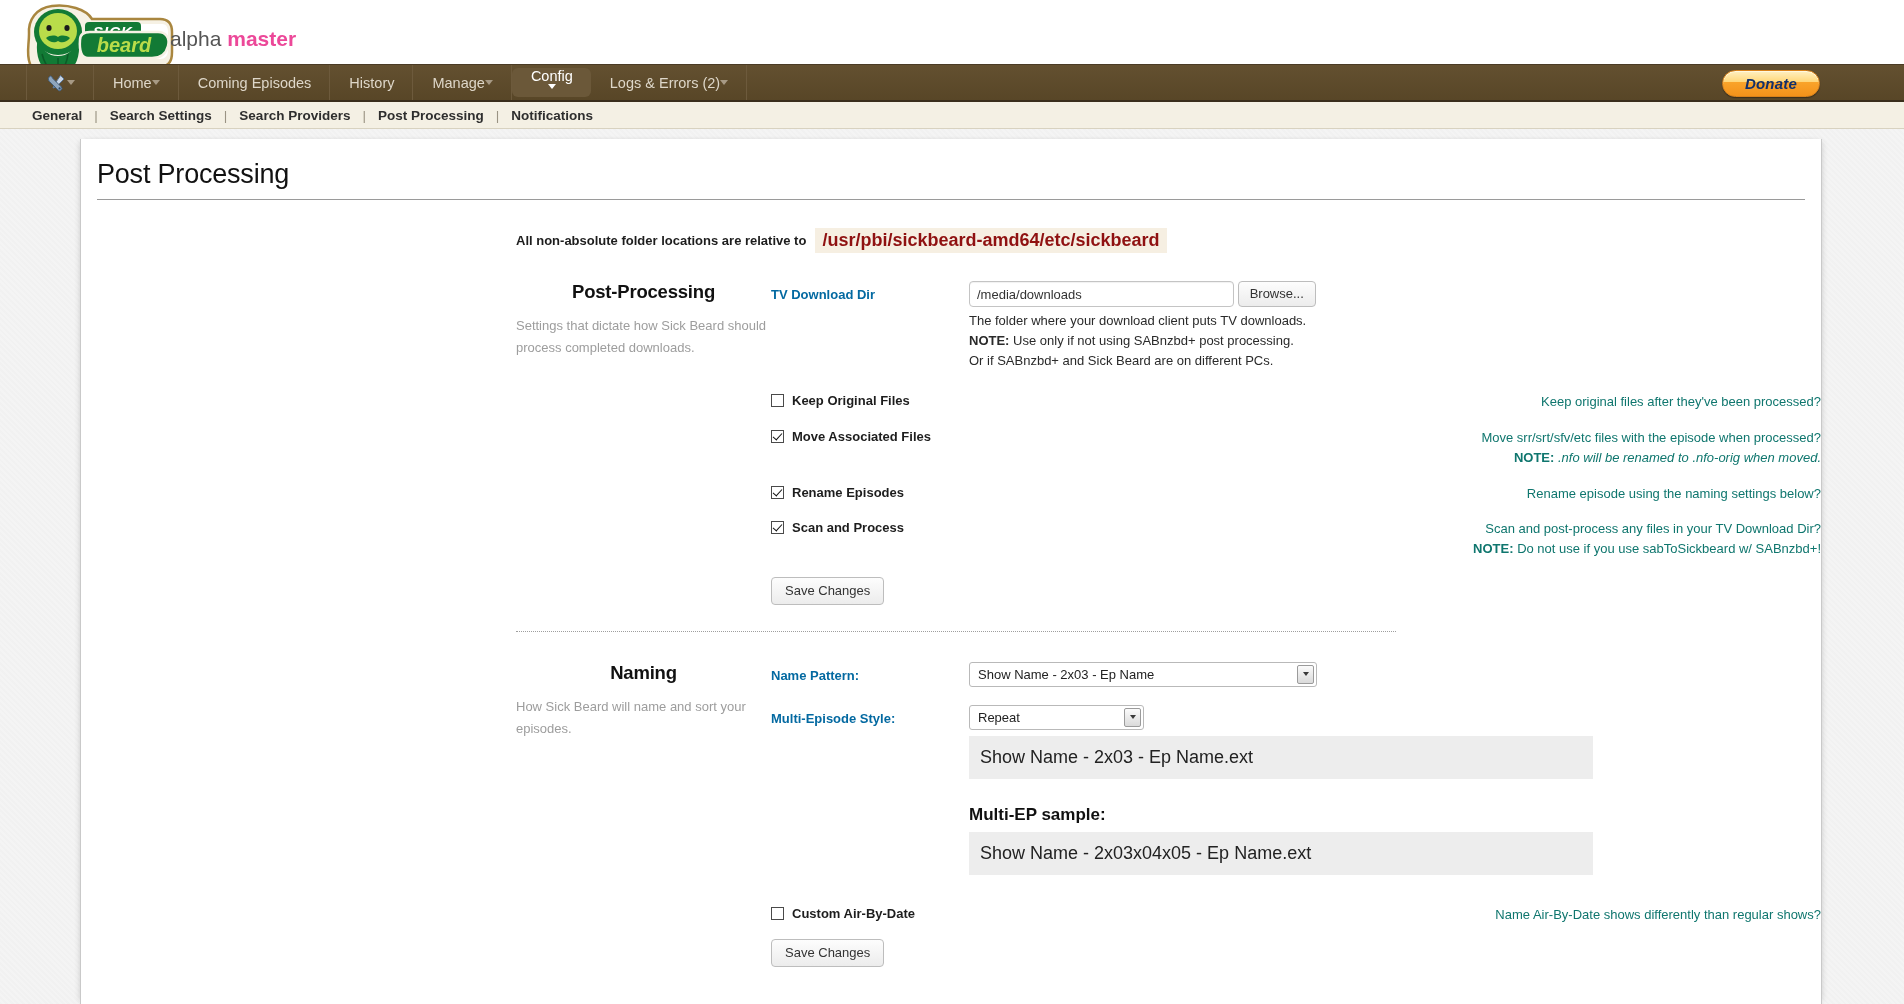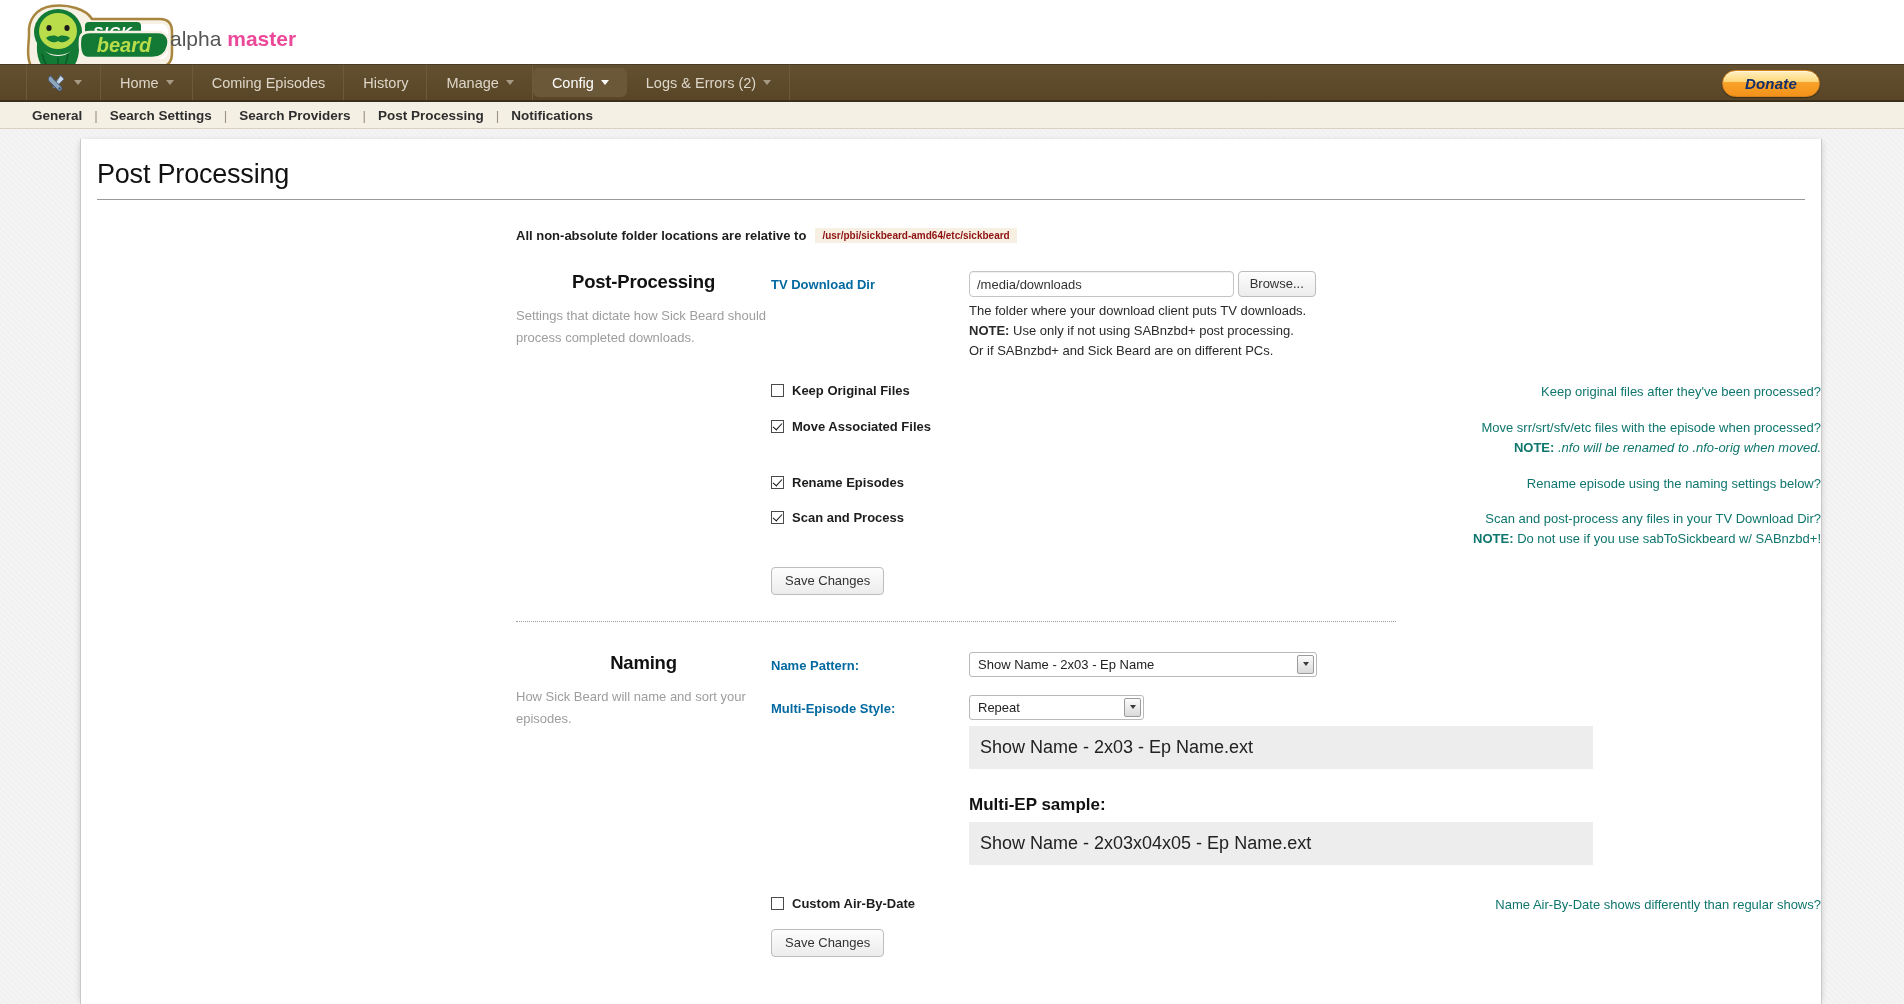--- a/index.html
+++ b/index.html
@@ -54,37 +54,37 @@
     border-top: 1px solid #4a3b25;
     border-bottom: 2px solid #3a2e1c;
     position: relative;
     display: flex;
     align-items: stretch;
     padding-left: 26px;
   }
   .navitem {
     display: flex;
     align-items: center;
-    gap: 7px;
     padding: 0 18px;
     color: #ded7c9;
     font-size: 14.5px;
     white-space: nowrap;
     border-right: 1px solid #6d5a3c;
     border-left: 1px solid #52421f00;
     cursor: pointer;
     position: relative;
   }
   .navitem:first-child { border-left: 1px solid #6d5a3c; }
   .navitem.active {
     background: #6b5839;
     color: #fff;
     border-radius: 6px;
     margin: 3px 0;
     border-right: none;
+    flex-direction: column;
   }
   .caret {
     width: 0; height: 0;
     border-left: 4px solid transparent;
     border-right: 4px solid transparent;
     border-top: 5px solid #a79a85;
   }
   .navitem.active .caret { border-top-color: #fff; }
 
   .tools-icon { width: 22px; height: 20px; display:block; }
@@ -155,21 +155,21 @@
     color: #1d1d1d;
     display: flex;
     align-items: center;
     gap: 9px;
   }
   #rel-path {
     background: #f6efe2;
     color: #8f1111;
     font-weight: bold;
     padding: 2px 7px;
-    font-size: 10px;
+    font-size: 18px;
   }
 
   
   .section {
     display: flex;
     padding: 0 0 0 0;
     margin-left: 435px;
   }
   .sec-left {
     width: 255px;

